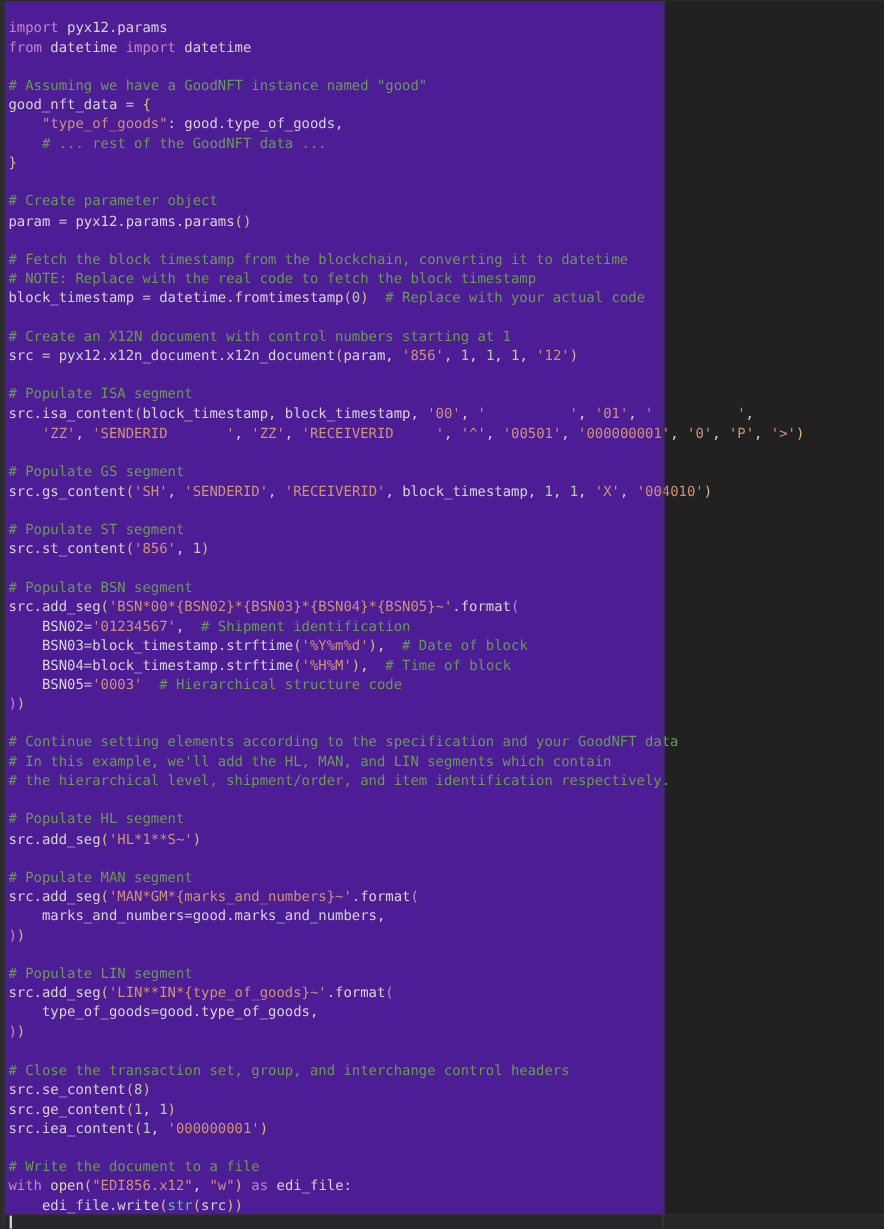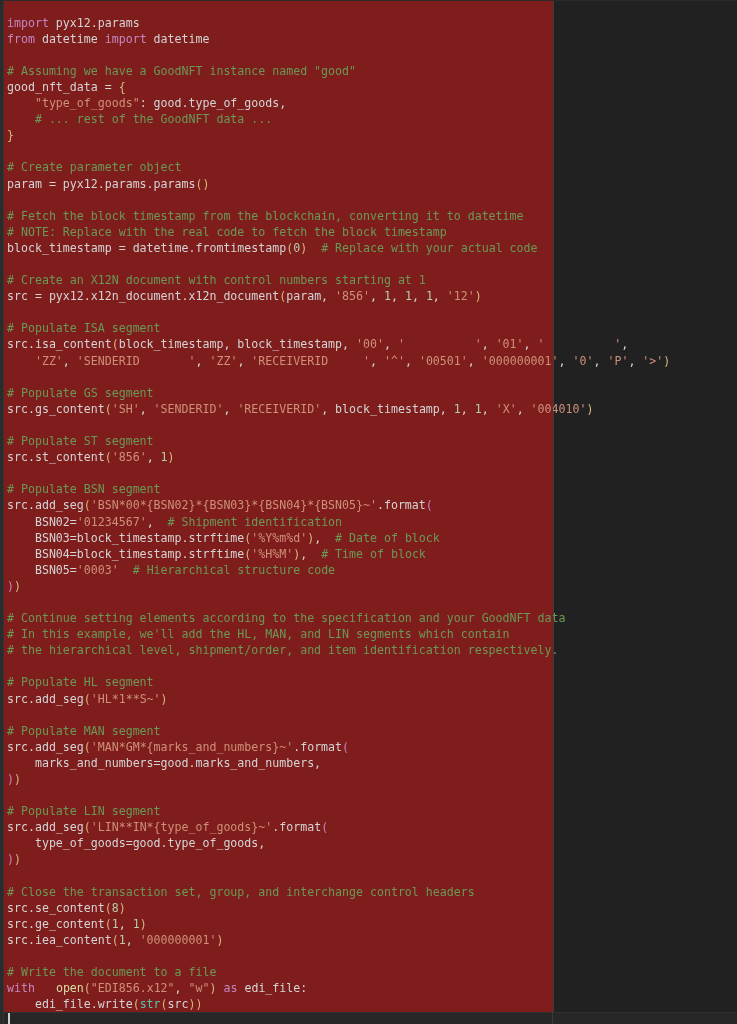--- a/index.html
+++ b/index.html
@@ -4,21 +4,21 @@
 <style>
   html, body {
     margin: 0;
     padding: 0;
     background: #1e1e1e;
   }
   #editor {
     position: relative;
     width: 737px;
     height: 1024px;
-    background: #7f1d1d;
+    background: #4c1d95;
     overflow: hidden;
     font-family: "DejaVu Sans Mono", "Liberation Mono", monospace;
     font-size: 11.6px;
     line-height: 16.1px;
     letter-spacing: 0px;
   }
   
   #gutter-edge {
     position: absolute;
     left: 0; top: 0; bottom: 0;
@@ -65,21 +65,21 @@
   .ln.cur {
     background: #272727;
     box-shadow: inset 0 1px 0 #303030, inset 0 -1px 0 #303030;
   }
   .c  { color: #6a9955; }               
   .k  { color: #c586c0; }               
   .s  { color: #ce9178; }               
   .n  { color: #b5cea8; }               
   .p  { color: #d7ba7d; }               
   .pm { color: #c586c0; }               
-  .b  { color: #dcdcaa; margin-left: 14px; }               
+  .b  { color: #dcdcaa; }               
   .t  { color: #4ec9b0; text-align: right; }               
   .w  { color: #d4d4d4; }               
   .cursor {
     display: inline-block;
     width: 2px;
     height: 13px;
     background: #cfcfcf;
     vertical-align: -2px;
     margin-left: 1px;
   }

